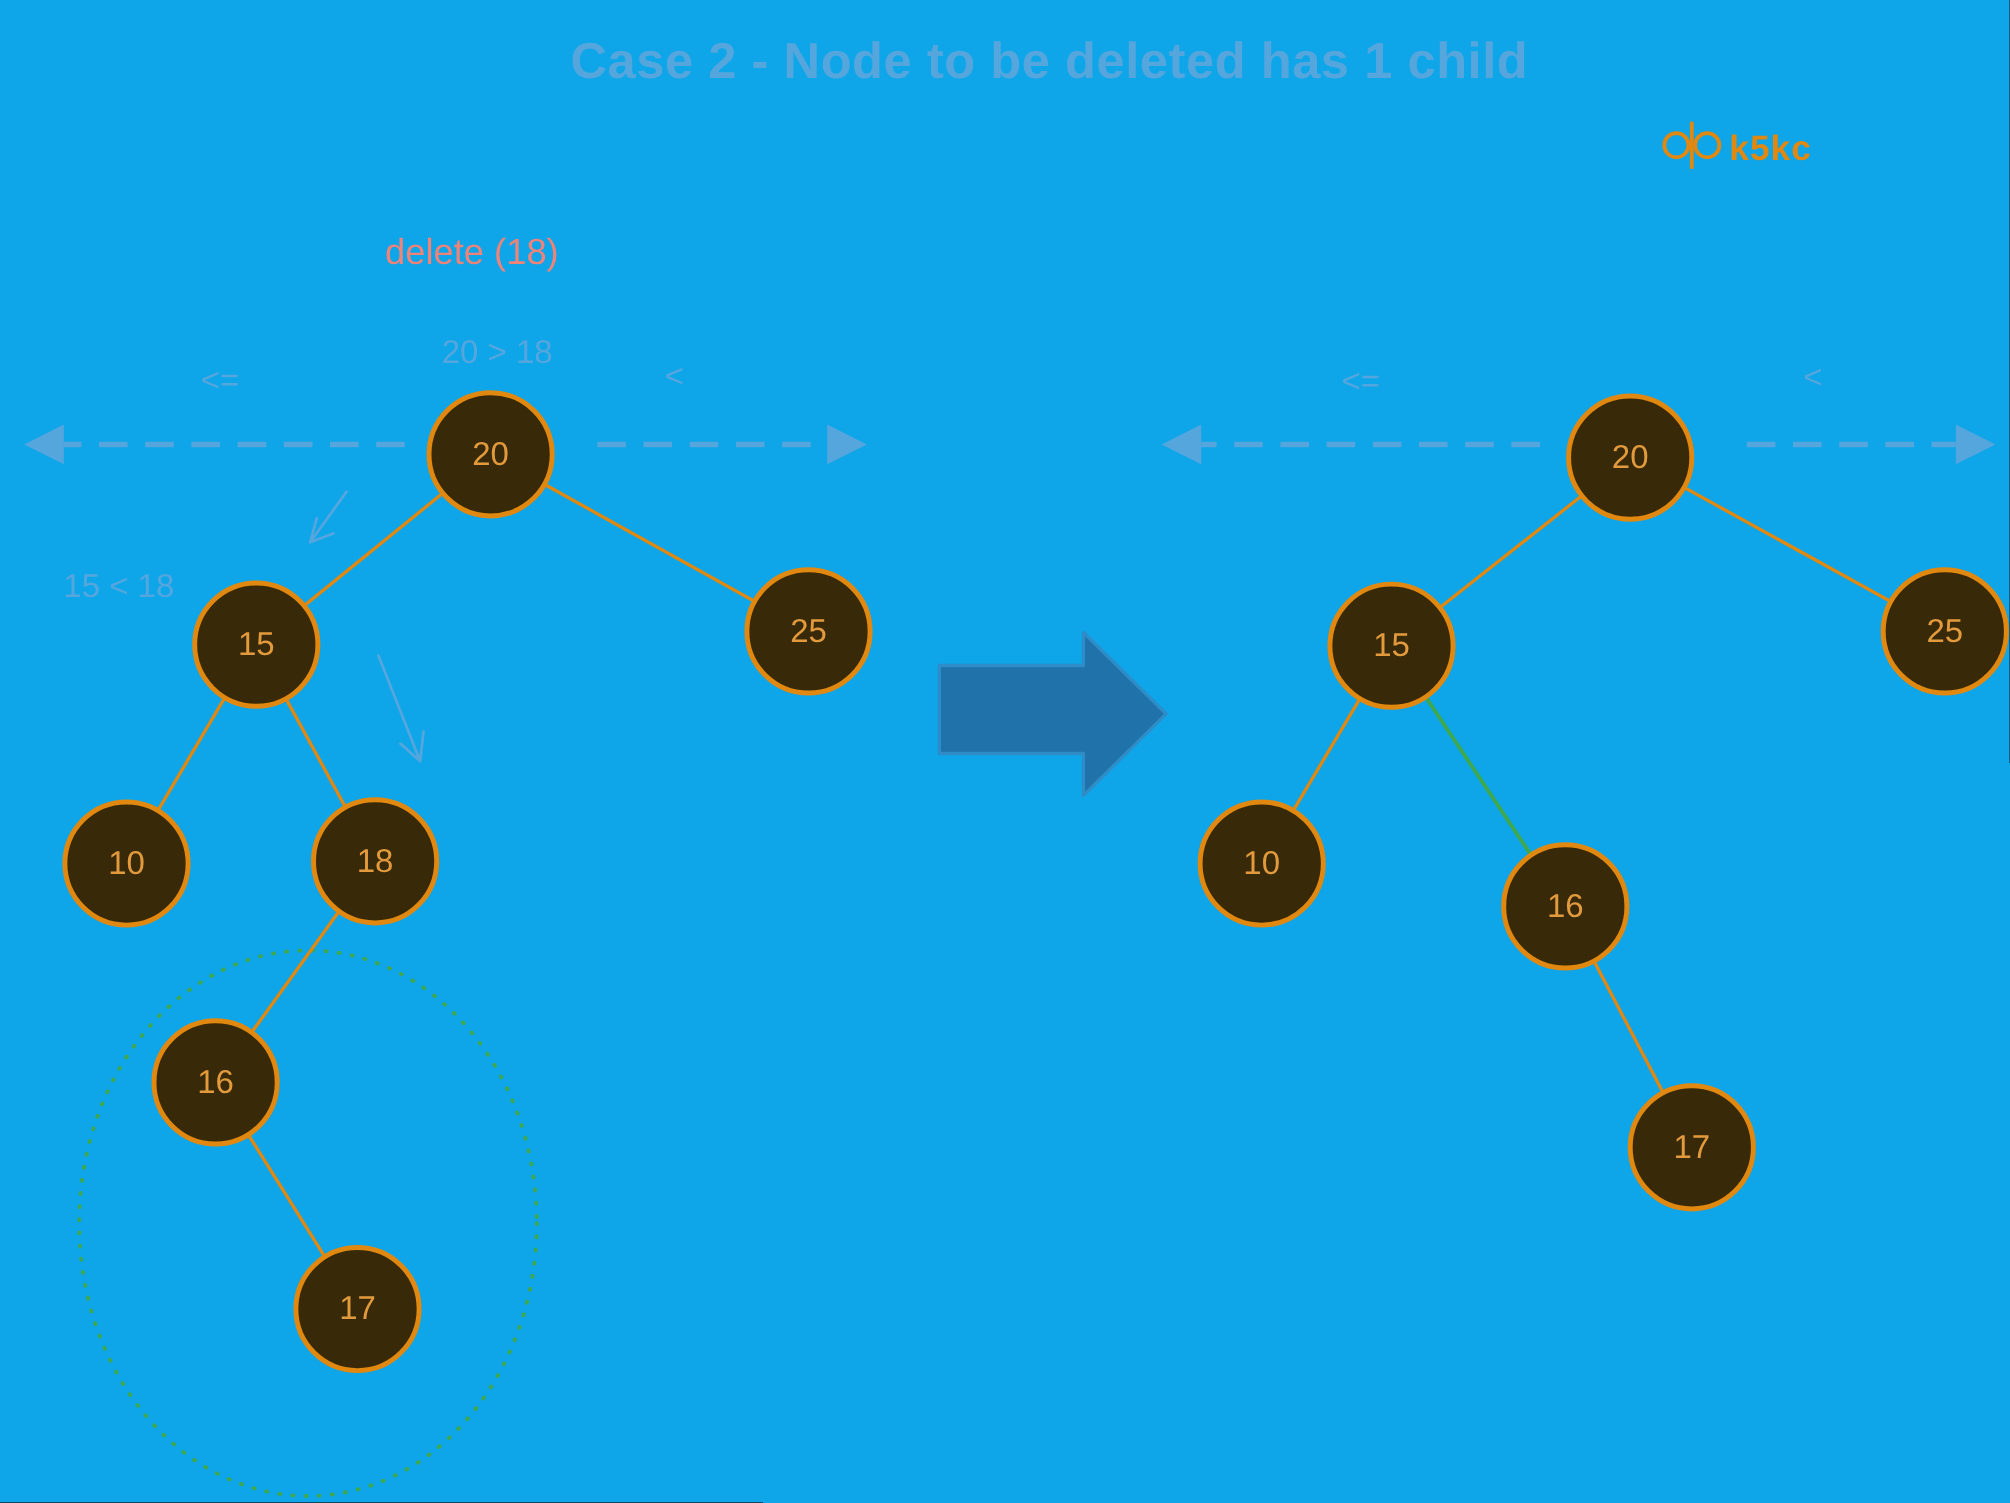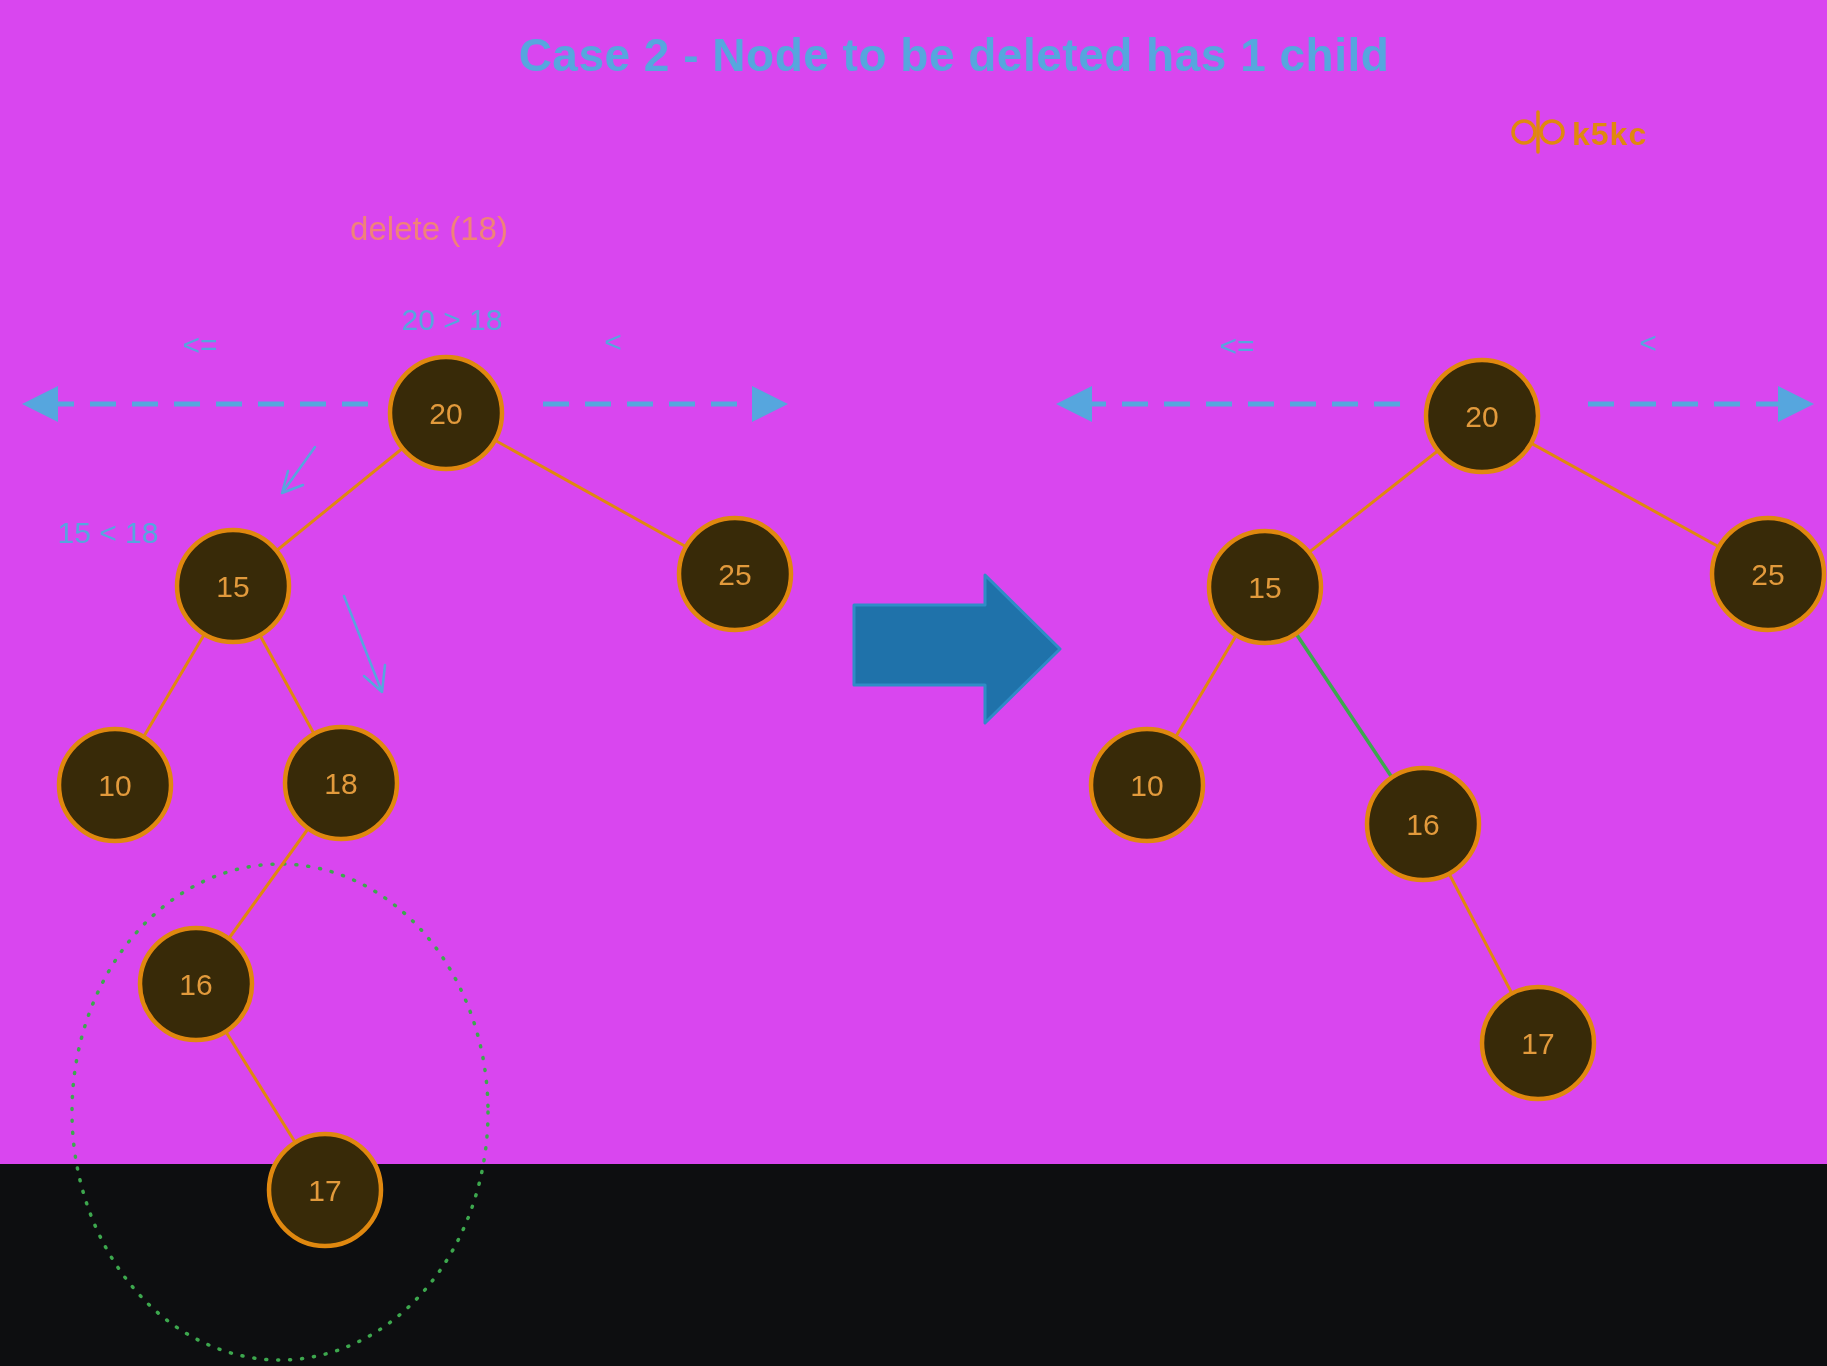--- a/index.html
+++ b/index.html
@@ -6,22 +6,22 @@
     margin: 0;
     padding: 0;
     background: #0d0e10;
     width: 1827px;
     height: 1366px;
     overflow: hidden;
   }
   .canvas {
     position: relative;
     width: 1827px;
-    height: 1164px;
-    background: #d946ef;
+    height: 1366px;
+    background: #0ea5e9;
   }
   svg {
     display: block;
     font-family: "Liberation Sans", sans-serif;
   }
   .title {
     fill: #56a6de;
     font-size: 46px;
     font-weight: bold;
     text-anchor: middle;

